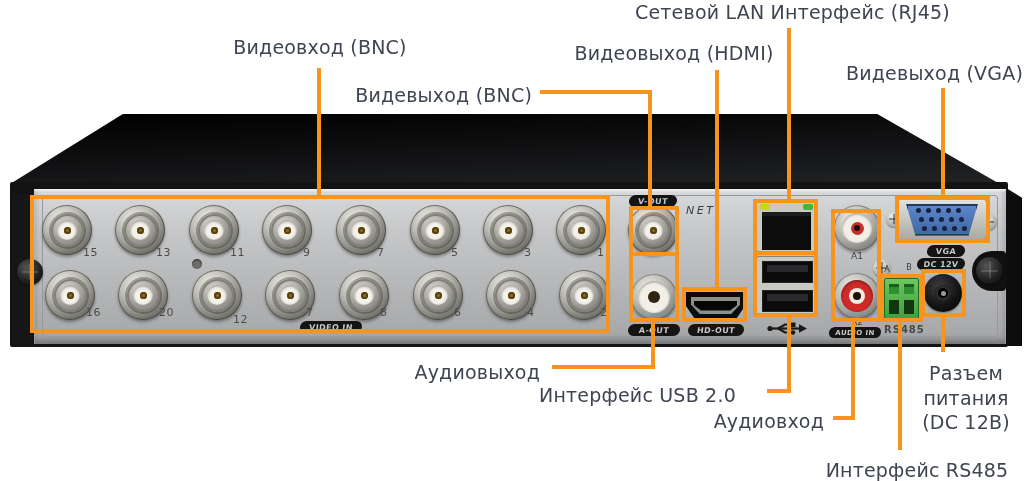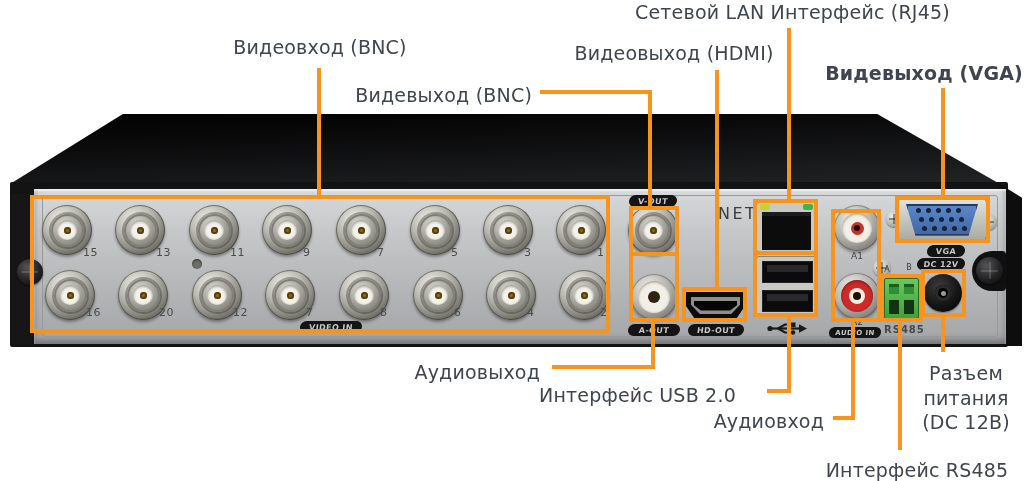--- a/index.html
+++ b/index.html
@@ -204,21 +204,21 @@
         <div class="bnc-mid"></div>
         <div class="bnc-white"></div>
         <div class="bnc-pin"></div>
       </div>
       <span class="bnc-num" style="position: absolute; left: 159px; top: 306px;">20</span>
       <div class="bnc" style="left: 192px; top: 270px;">
         <div class="bnc-mid"></div>
         <div class="bnc-white"></div>
         <div class="bnc-pin"></div>
       </div>
-      <span class="bnc-num" style="position: absolute; left: 233px; top: 306px;">12</span>
+      <span class="bnc-num" style="position: absolute; left: 233px; top: 313px;">12</span>
       <div class="bnc" style="left: 265px; top: 270px;">
         <div class="bnc-mid"></div>
         <div class="bnc-white"></div>
         <div class="bnc-pin"></div>
       </div>
       <span class="bnc-num" style="position: absolute; left: 306px; top: 306px;">7</span>
       <div class="bnc" style="left: 339px; top: 270px;">
         <div class="bnc-mid"></div>
         <div class="bnc-white"></div>
         <div class="bnc-pin"></div>
@@ -327,21 +327,21 @@
       <path d="M4 6.5 H33"></path>
         <path d="M12 6.5 L19 2.5 H25"></path>
         <path d="M12 6.5 L19 10.5 H25"></path>
     </g>
     <circle cx="4" cy="6.5" r="2.6" fill="#1a1a1b"></circle>
     <rect x="25" y="0.5" width="4.5" height="4.5" fill="#1a1a1b"></rect>
     <circle cx="27" cy="10.5" r="2.2" fill="#1a1a1b"></circle>
     <polygon points="33,2.3 41,6.5 33,10.7" fill="#1a1a1b"></polygon>
   </svg>
 
-  <div class="ptext" style="left:718px; top:204px; font-size:16px; letter-spacing:2.5px;">NET</div>
+  <div class="ptext" style="left:686px; top:204px; font-size:11px; letter-spacing:2.5px;font-style:italic;">NET</div>
   <div class="ptext" style="left:884px; top:324px; font-size:10px; font-weight:bold; letter-spacing:1px; color:#46474a;">RS485</div>
   <div class="ptext" style="left:845px; top:251px; width:24px; text-align:center; font-size:9px;">A1</div>
   <div class="ptext" style="left:845px; top:317px; width:24px; text-align:center; font-size:9px;">A2</div>
   <div class="ptext" style="left:881px; top:265px; width:12px; text-align:center; font-size:8px;">A</div>
   <div class="ptext" style="left:903px; top:263px; width:12px; text-align:center; font-size:8px;">B</div>
 
   <div class="obox" style="left:30px;  top:195px; width:580px; height:138px;"></div>
   <div class="obox" style="left:629px; top:206px; width:50px;  height:50px;"></div>
   <div class="obox" style="left:629px; top:252px; width:50px;  height:70px;"></div>
   <div class="obox" style="left:682px; top:287px; width:65px;  height:35px;"></div>
@@ -364,21 +364,21 @@
   <div class="oline" style="left:851px; top:322px; width:4px;   height:98px;"></div>
   <div class="oline" style="left:833px; top:416px; width:22px;  height:4px;"></div>
   <div class="oline" style="left:898px; top:322px; width:4px;   height:128px;"></div>
   <div class="oline" style="left:941px; top:317px; width:4px;   height:35px;"></div>
   <div class="oline" style="left:941px; top:88px;  width:4px;   height:108px;"></div>
 
   <div class="clabel c-right" style="left:292px; top:84px;  width:240px;">Видевыход (BNC)</div>
   <div class="clabel c-center" style="left:160px; top:36px;  width:320px;">Видеовход (BNC)</div>
   <div class="clabel c-center" style="left:554px; top:42px;  width:240px;">Видеовыход (HDMI)</div>
   <div class="clabel c-center" style="left:635px; top:1px;   width:312px;">Сетевой LAN Интерфейс (RJ45)</div>
-  <div class="clabel c-right" style="left:822px; top:62px;  width:201px;font-weight:bold;">Видевыход (VGA)</div>
+  <div class="clabel c-right" style="left:822px; top:62px;  width:201px;">Видевыход (VGA)</div>
   <div class="clabel c-right" style="left:398px; top:361px; width:142px;">Аудиовыход</div>
   <div class="clabel c-right" style="left:517px; top:384px; width:241px;text-align:center;">Интерфейс USB 2.0</div>
   <div class="clabel c-right" style="left:664px; top:410px; width:160px;">Аудиовход</div>
   <div class="clabel c-center" style="left:797px; top:459px; width:240px;">Интерфейс RS485</div>
   <div class="clabel c-center" style="left:896px; top:362px; width:140px;">Разъем</div>
   <div class="clabel c-center" style="left:896px; top:387px; width:140px;">питания</div>
   <div class="clabel c-center" style="left:896px; top:411px; width:140px;">(DC 12В)</div>
 
 </div>
 

